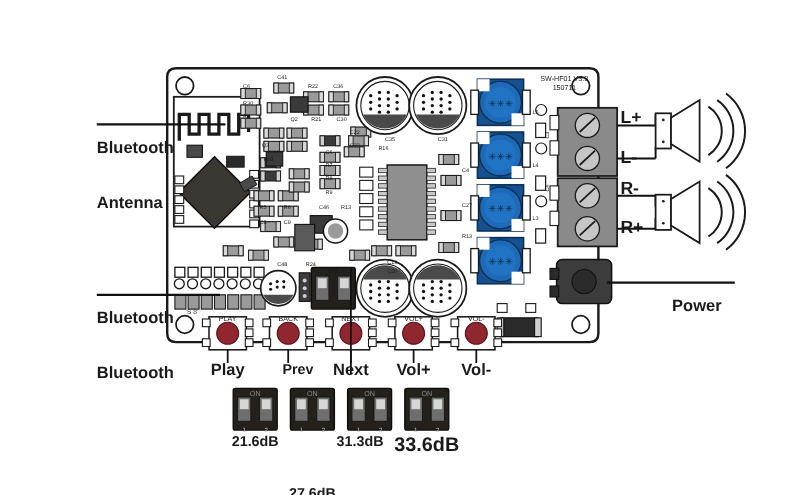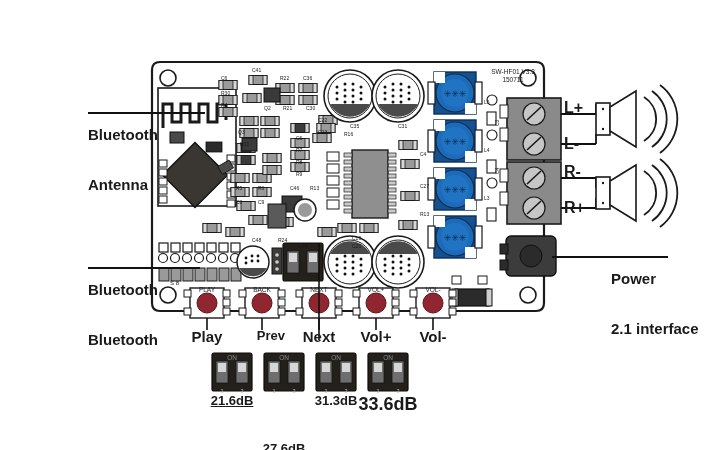--- a/index.html
+++ b/index.html
@@ -485,32 +485,31 @@
     <div>Antenna</div>
   </div>
 
   <div class="lbl" style="left:88px;top:248px;font-size:15px;">
     <div>Bluetooth</div>
     <div>Bluetooth</div>
   </div>
 
   <div class="lbl" style="left:563px;top:237px;font-size:15px;margin-left:48px;">
     <div>Power</div>
-    <div>2.1 interface</div>
   </div>
 
   <div class="lbl" style="left:564px;top:99px;font-size:16px;">L+</div>
   <div class="lbl" style="left:564px;top:135px;font-size:16px;">L-</div>
   <div class="lbl" style="left:564px;top:163px;font-size:16px;">R-</div>
   <div class="lbl" style="left:564px;top:199px;font-size:16px;">R+</div>
 
   <div class="lbl" style="left:184px;top:329px;width:46px;text-align:center;font-size:15px;">Play</div>
   <div class="lbl" style="left:239px;top:329px;width:46px;text-align:right;font-size:13px;">Prev</div>
   <div class="lbl" style="left:296px;top:329px;width:46px;text-align:center;font-size:15px;">Next</div>
   <div class="lbl" style="left:351px;top:329px;width:50px;text-align:center;font-size:15px;">Vol+</div>
   <div class="lbl" style="left:408px;top:329px;width:50px;text-align:center;font-size:15px;">Vol-</div>
 
-  <div class="lbl" style="left:202px;top:394px;width:60px;text-align:center;font-size:13px;text-decoration:underline;">21.6dB</div>
+  <div class="lbl" style="left:202px;top:394px;width:60px;text-align:center;font-size:13px;">21.6dB</div>
   <div class="lbl" style="left:254px;top:394px;width:60px;text-align:center;font-size:13px;margin-top:48px;">27.6dB</div>
-  <div class="lbl" style="left:306px;top:394px;width:60px;text-align:center;font-size:13px;">31.3dB</div>
+  <div class="lbl" style="left:306px;top:394px;width:60px;font-size:13px;">31.3dB</div>
   <div class="lbl" style="left:358px;top:394px;width:60px;text-align:center;font-size:18px;">33.6dB</div>
 
 </div>
 
 </body></html>

